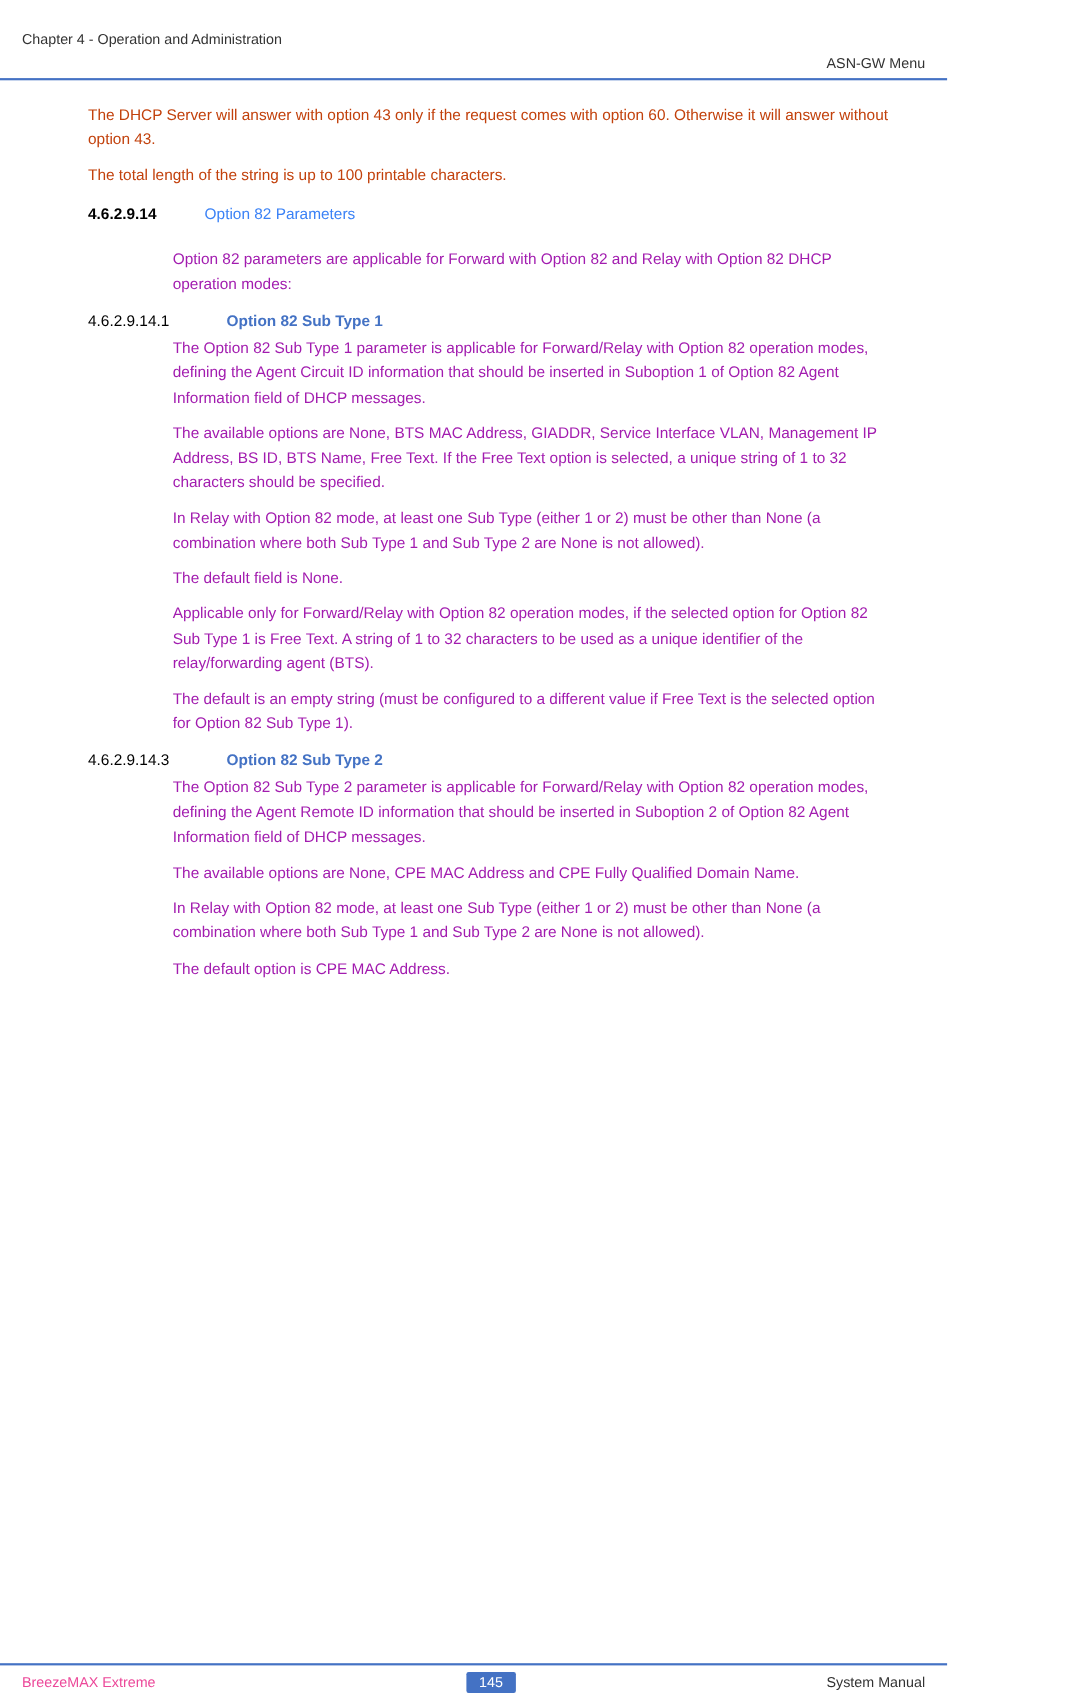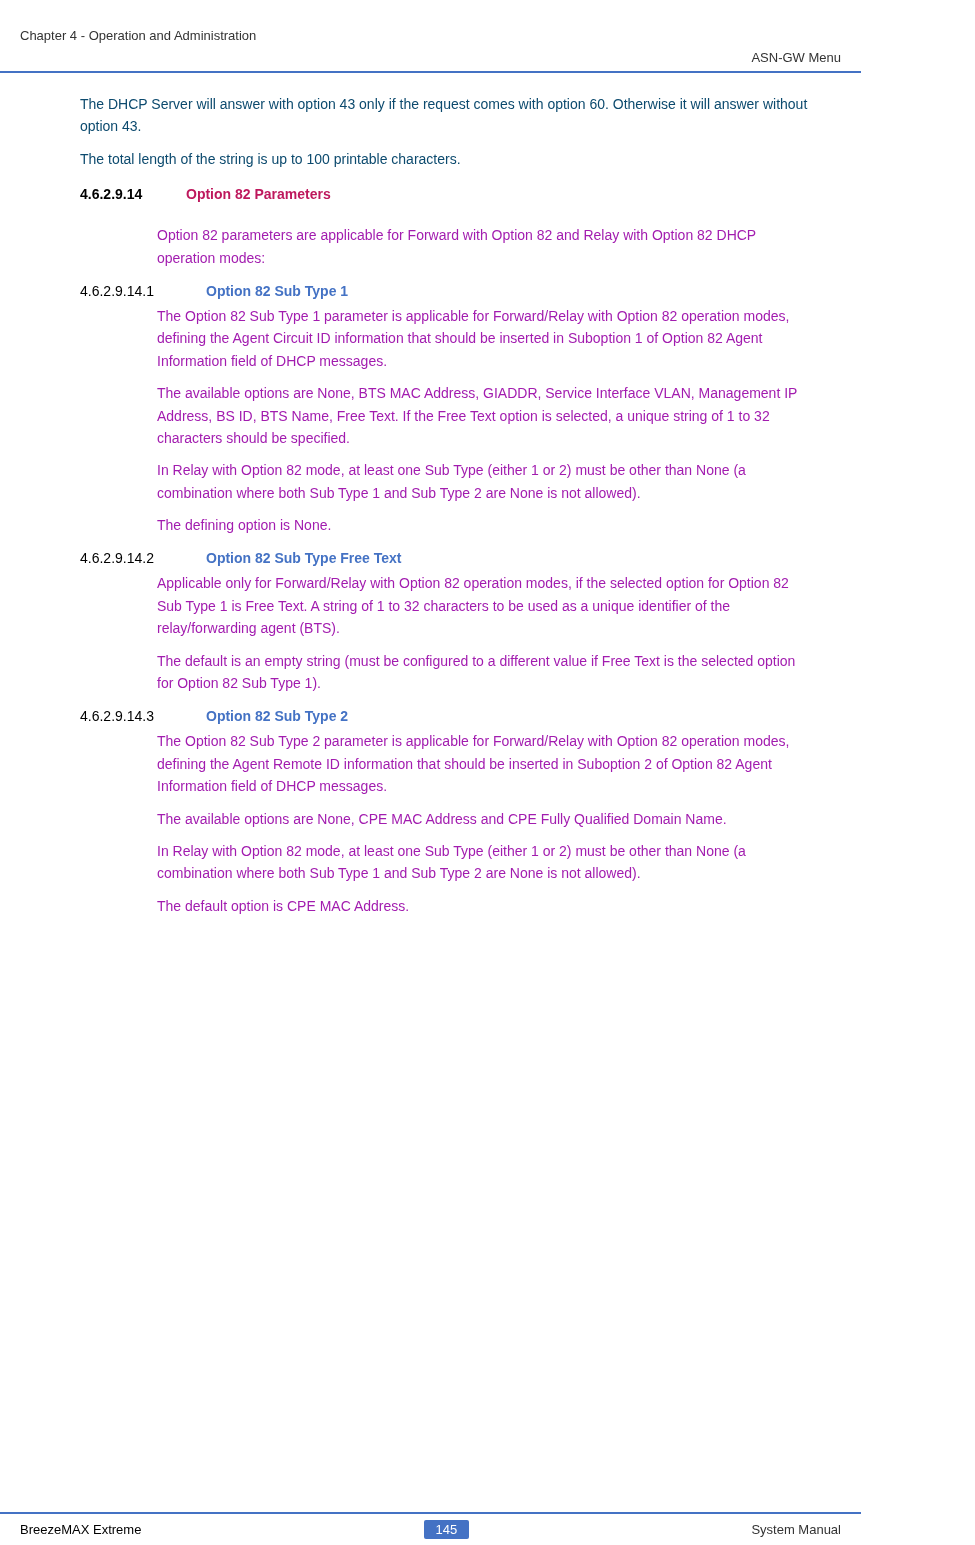--- a/index.html
+++ b/index.html
@@ -49,43 +49,43 @@
     .content-area {
       flex: 1;
       padding: 20px 50px 20px 80px;
     }
 
     
     .intro-paragraph {
       font-size: 14px;
       line-height: 1.6;
       margin-bottom: 10px;
-      color: #0c4a6e;
+      color: #c2410c;
     }
 
     
     .section-heading {
       display: flex;
       align-items: baseline;
       margin-top: 16px;
       margin-bottom: 22px;
     }
 
     .section-number {
       font-size: 14px;
       font-weight: bold;
       color: #000;
       margin-right: 16px;
       min-width: 90px;
     }
 
     .section-title {
       font-size: 14px;
-      font-weight: bold;
-      color: #be185d;
+      font-weight: normal;
+      color: #3b82f6;
     }
 
     
     .subsection-heading {
       display: flex;
       align-items: baseline;
       margin-top: 14px;
       margin-bottom: 6px;
     }
 
@@ -119,21 +119,21 @@
       justify-content: space-between;
       align-items: center;
       padding: 6px 20px;
       border-top: 2px solid #4472C4;
       background: #fff;
       margin-top: auto;
     }
 
     .footer-left {
       font-size: 13px;
-      color: #000000;
+      color: #ec4899;
     }
 
     .footer-center {
       font-size: 13px;
       color: #fff;
       background: #4472C4;
       padding: 2px 12px;
       border-radius: 2px;
     }
 
@@ -163,26 +163,22 @@
     </div>
     <p class="body-text">Option 82 parameters are applicable for Forward with Option 82 and Relay with Option 82 DHCP operation modes:</p>
 
     <div class="subsection-heading">
       <span class="subsection-number">4.6.2.9.14.1</span>
       <span class="subsection-title">Option 82 Sub Type 1</span>
     </div>
     <p class="body-text">The Option 82 Sub Type 1 parameter is applicable for Forward/Relay with Option 82 operation modes, defining the Agent Circuit ID information that should be inserted in Suboption 1 of Option 82 Agent Information field of DHCP messages.</p>
     <p class="body-text">The available options are None, BTS MAC Address, GIADDR, Service Interface VLAN, Management IP Address, BS ID, BTS Name, Free Text. If the Free Text option is selected, a unique string of 1 to 32 characters should be specified.</p>
     <p class="body-text">In Relay with Option 82 mode, at least one Sub Type (either 1 or 2) must be other than None (a combination where both Sub Type 1 and Sub Type 2 are None is not allowed).</p>
-    <p class="body-text">The defining option is None.</p>
+    <p class="body-text">The default field is None.</p>
 
-    <div class="subsection-heading">
-      <span class="subsection-number">4.6.2.9.14.2</span>
-      <span class="subsection-title">Option 82 Sub Type Free Text</span>
-    </div>
     <p class="body-text">Applicable only for Forward/Relay with Option 82 operation modes, if the selected option for Option 82 Sub Type 1 is Free Text. A string of 1 to 32 characters to be used as a unique identifier of the relay/forwarding agent (BTS).</p>
     <p class="body-text">The default is an empty string (must be configured to a different value if Free Text is the selected option for Option 82 Sub Type 1).</p>
 
     <div class="subsection-heading">
       <span class="subsection-number">4.6.2.9.14.3</span>
       <span class="subsection-title">Option 82 Sub Type 2</span>
     </div>
     <p class="body-text">The Option 82 Sub Type 2 parameter is applicable for Forward/Relay with Option 82 operation modes, defining the Agent Remote ID information that should be inserted in Suboption 2 of Option 82 Agent Information field of DHCP messages.</p>
     <p class="body-text">The available options are None, CPE MAC Address and CPE Fully Qualified Domain Name.</p>
     <p class="body-text">In Relay with Option 82 mode, at least one Sub Type (either 1 or 2) must be other than None (a combination where both Sub Type 1 and Sub Type 2 are None is not allowed).</p>

